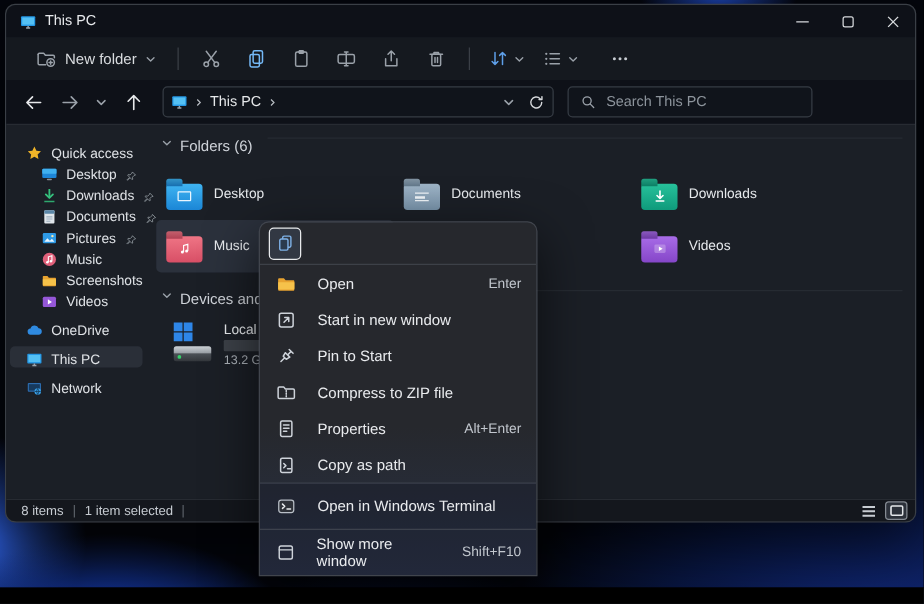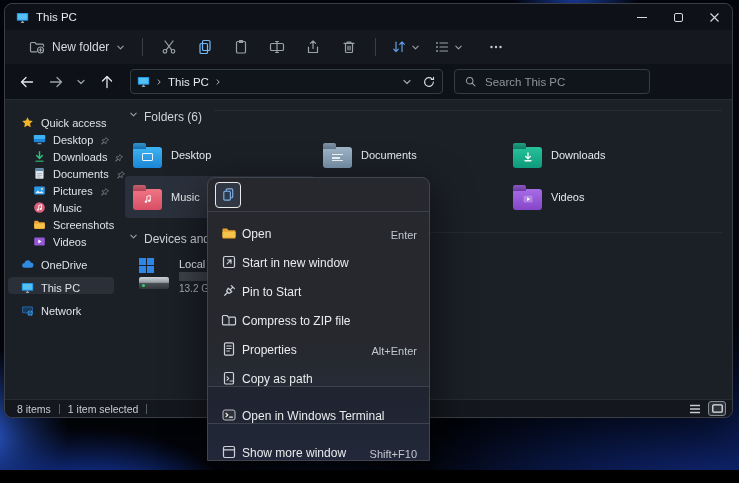--- a/index.html
+++ b/index.html
@@ -83,21 +83,21 @@
   .sdiv{width:1px;height:10px;background:#575d64}
   .sviews{margin-left:auto;display:flex;gap:4px;align-items:center}
   .svbtn{width:18px;height:15px;display:flex;align-items:center;justify-content:center;background:none;border:1px solid transparent;border-radius:3px;cursor:pointer}
   .svbtn.sel{border-color:#858b93;background:#2c313a}
   
   .cmenu{position:absolute;left:207px;top:177px;width:223px;z-index:50;border:1px solid #41454d;border-radius:8px 8px 0 0;
     background:linear-gradient(180deg,#26282d 0%,#26282d 58%,#272c38 78%,#2a3144 100%);
     box-shadow:0 14px 42px rgba(0,0,0,.6);overflow:hidden}
   .cm-iconrow{height:34px;display:flex;align-items:center;padding-left:7px;border-bottom:1px solid #3d4148}
   .cm-quick{width:26px;height:26px;border:1.5px solid #e8eaec;border-radius:4px;background:#323843;display:flex;align-items:center;justify-content:center;cursor:pointer}
-  .cm-item{display:flex;align-items:flex-end;height:29px;padding:0 12px 0 13px;gap:5px;cursor:pointer;font-size:12px;color:#e9ebee}
+  .cm-item{display:flex;align-items:center;height:29px;padding:0 12px 0 13px;gap:17px;cursor:pointer;font-size:12px;color:#e9ebee}
   .cm-item.tall{height:36px;background:rgba(13,19,33,.28)}
   .cm-item .sc{margin-left:auto;font-size:11px;color:#c2c7ce}
   .cm-sep{height:1px;background:#3d424d}
   .mic{stroke:#ced3da;fill:none;stroke-width:1.2;stroke-linecap:round;stroke-linejoin:round}
 </style>
 </head>
 <body>
 
 <div class="stage">
 

